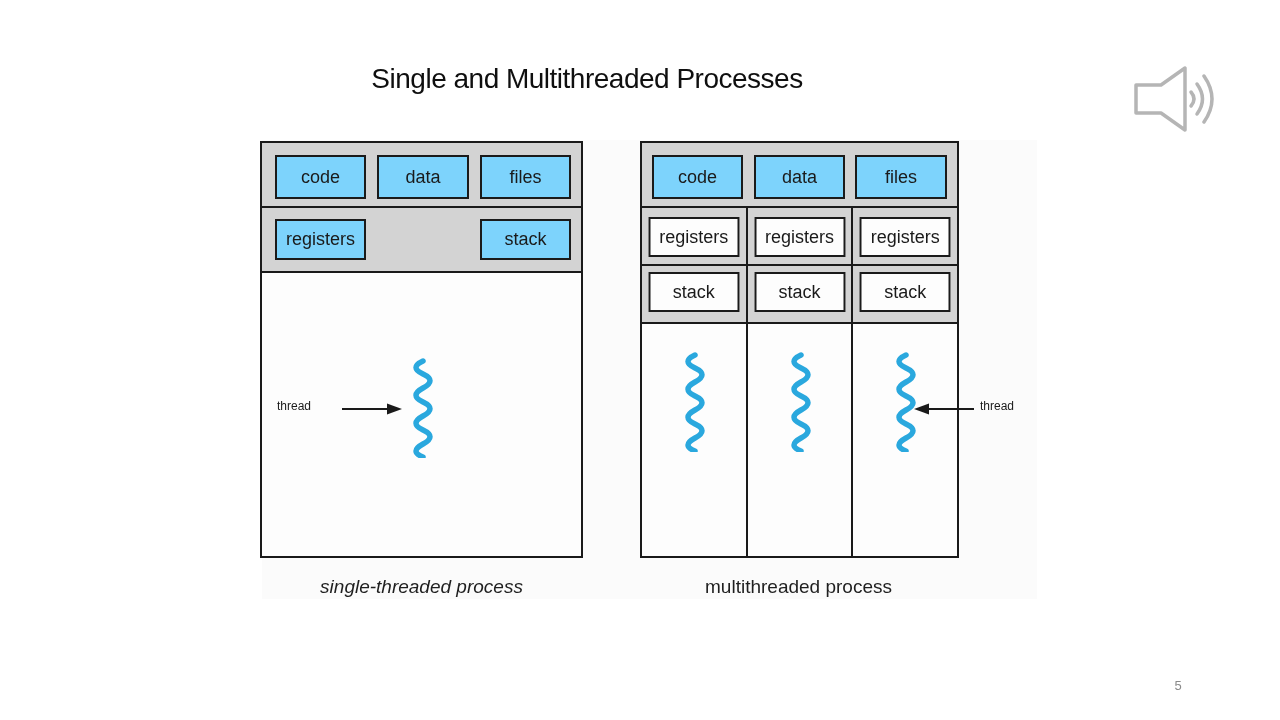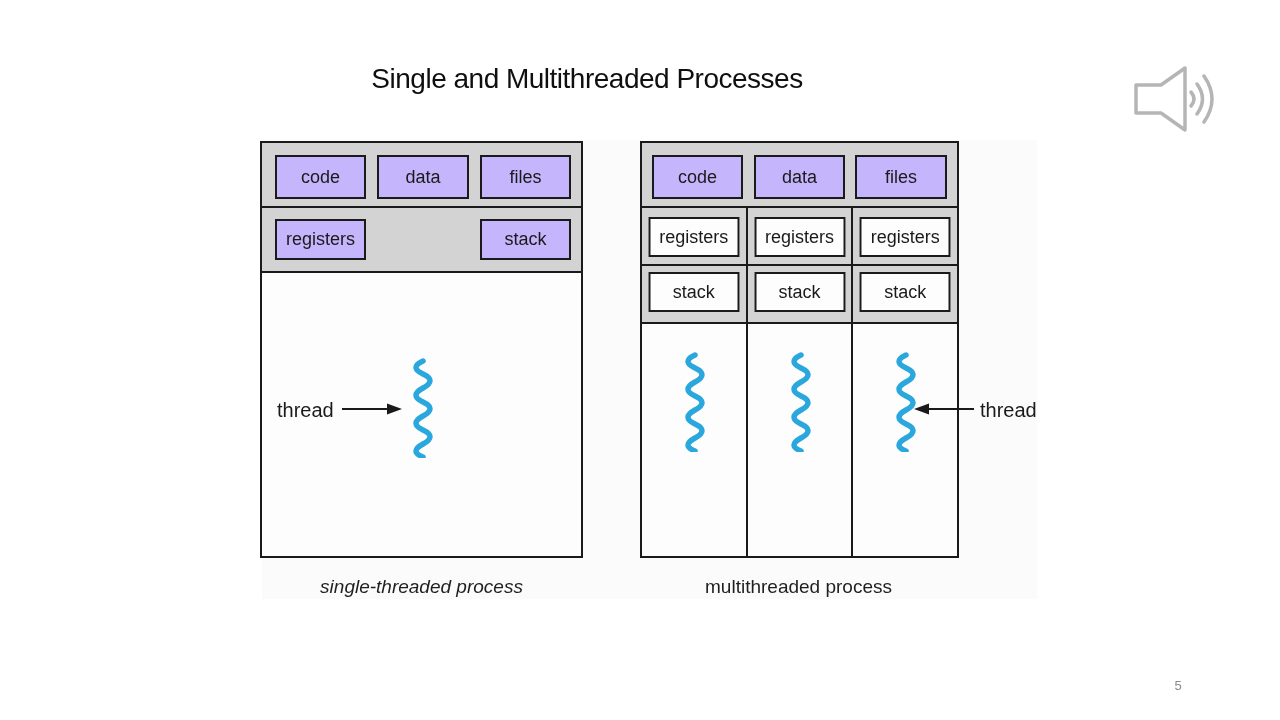--- a/index.html
+++ b/index.html
@@ -37,21 +37,21 @@
   .diagram-right{left:640px;width:315px;}
 
   .band{
     position:absolute;left:0;right:0;background:#d3d3d3;
     border-bottom:2px solid #1a1a1a;
   }
   .band-top{top:0;height:63px;}
   .band-mid{top:65px;height:63px;}
 
   .cell{
-    position:absolute;background:#c4b5fd;border:2px solid #1a1a1a;
+    position:absolute;background:#7dd3fc;border:2px solid #1a1a1a;
     display:flex;align-items:center;justify-content:center;
     font-size:18px;color:#1a1a1a;box-sizing:border-box;
   }
 
   
   .cols{
     position:absolute;left:0;right:0;top:65px;bottom:0;
     display:flex;
   }
   .col{flex:1 1 0;display:flex;flex-direction:column;min-width:0;}
@@ -63,21 +63,21 @@
     position:absolute;left:50%;transform:translateX(-50%);
     width:91px;height:40px;top:9px;
     background:#fdfdfd;border:2px solid #1a1a1a;
     display:flex;align-items:center;justify-content:center;
     font-size:18px;color:#1a1a1a;box-sizing:border-box;
   }
   .squiggle{margin-top:28px;}
 
   
   .thread-label{
-    position:absolute;top:399px;font-size:20px;color:#1a1a1a;white-space:nowrap;
+    position:absolute;top:399px;font-size:12px;color:#1a1a1a;white-space:nowrap;
   }
   .thread-label-left{left:277px;}
   .thread-label-right{left:980px;}
   .thread-arrow{position:absolute;top:402px;}
   .thread-arrow-left{left:342px;}
   .thread-arrow-right{left:912px;}
 
   
   .caption{
     position:absolute;top:576px;font-size:19px;color:#1f1f1f;text-align:center;

